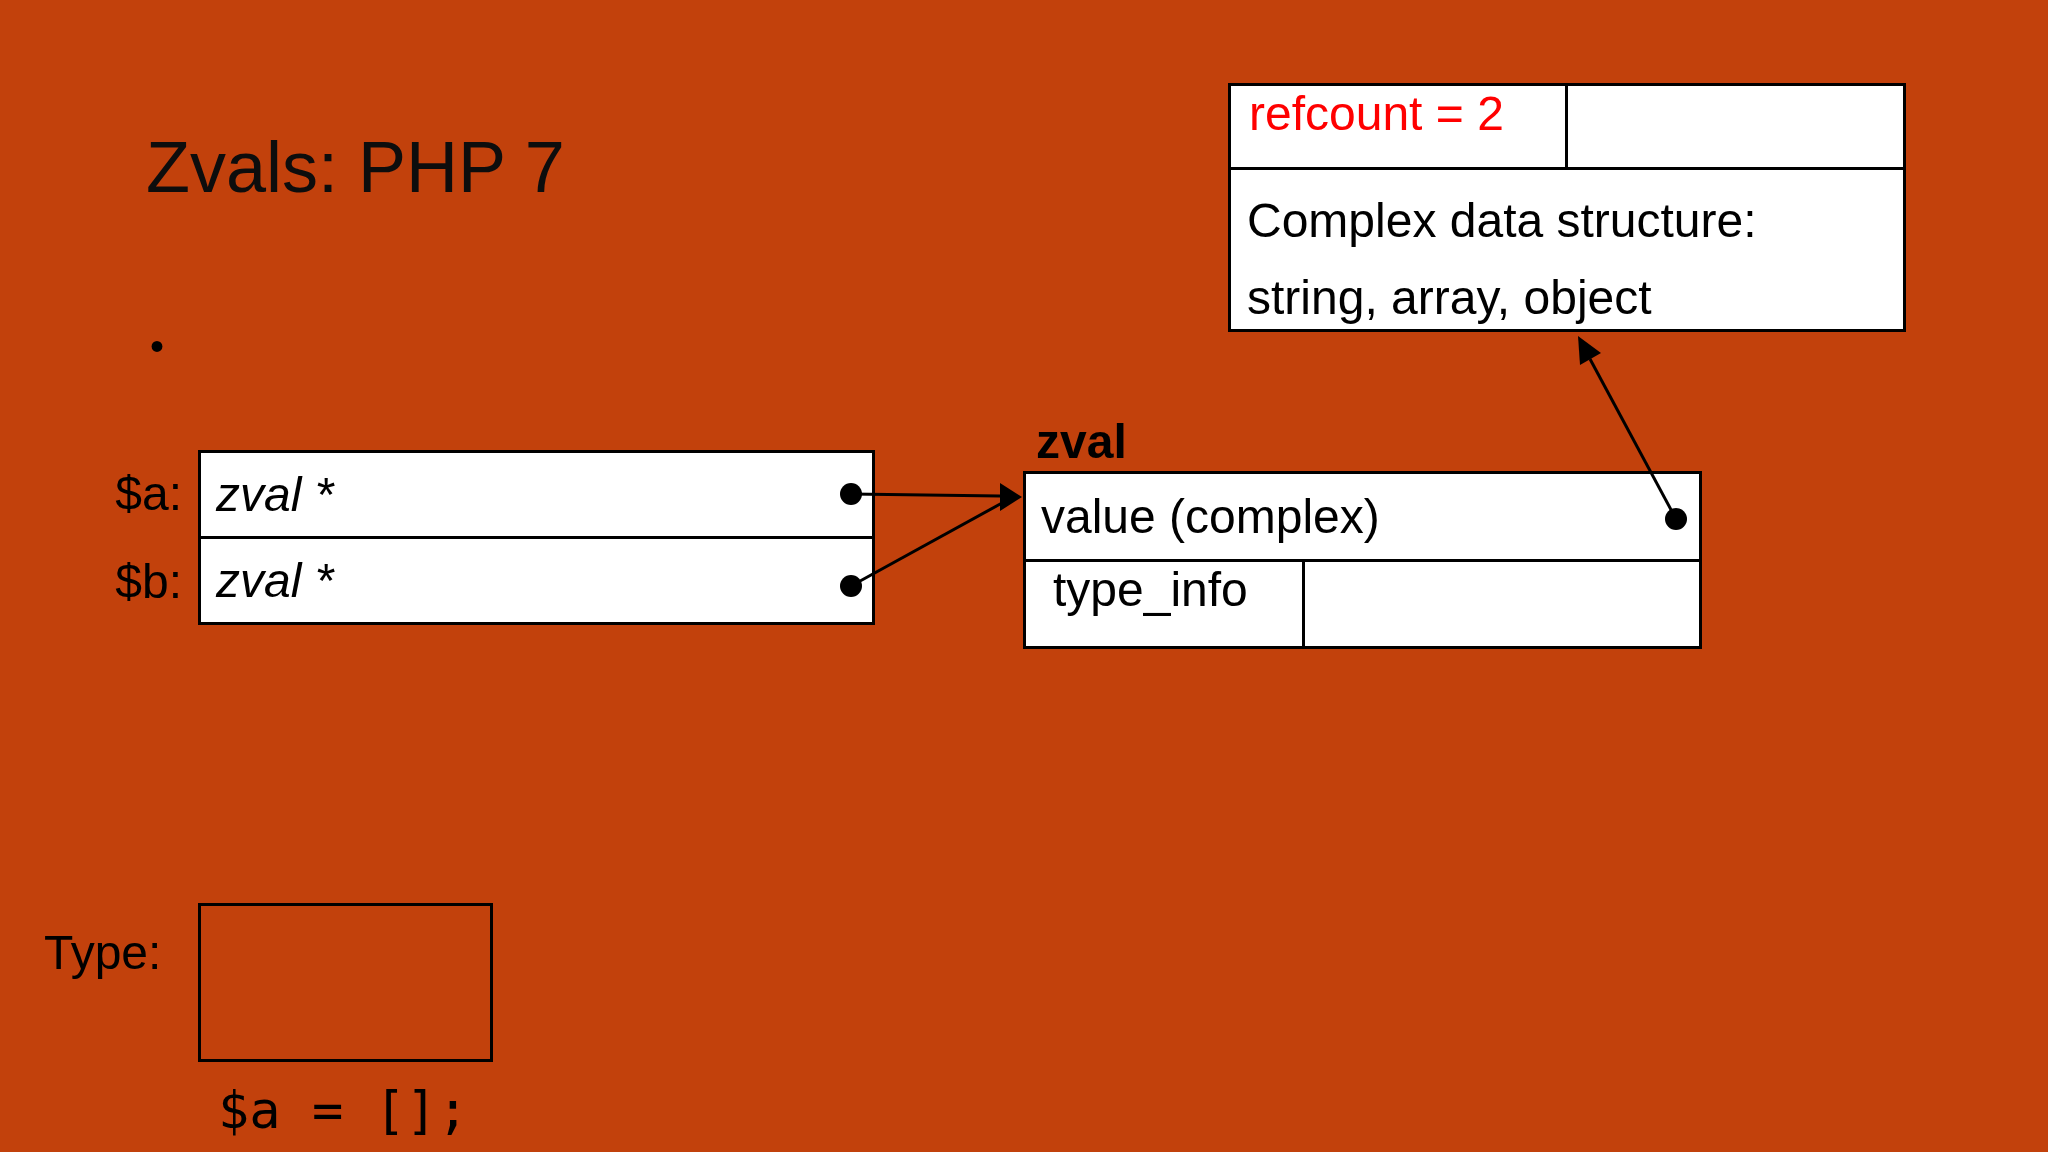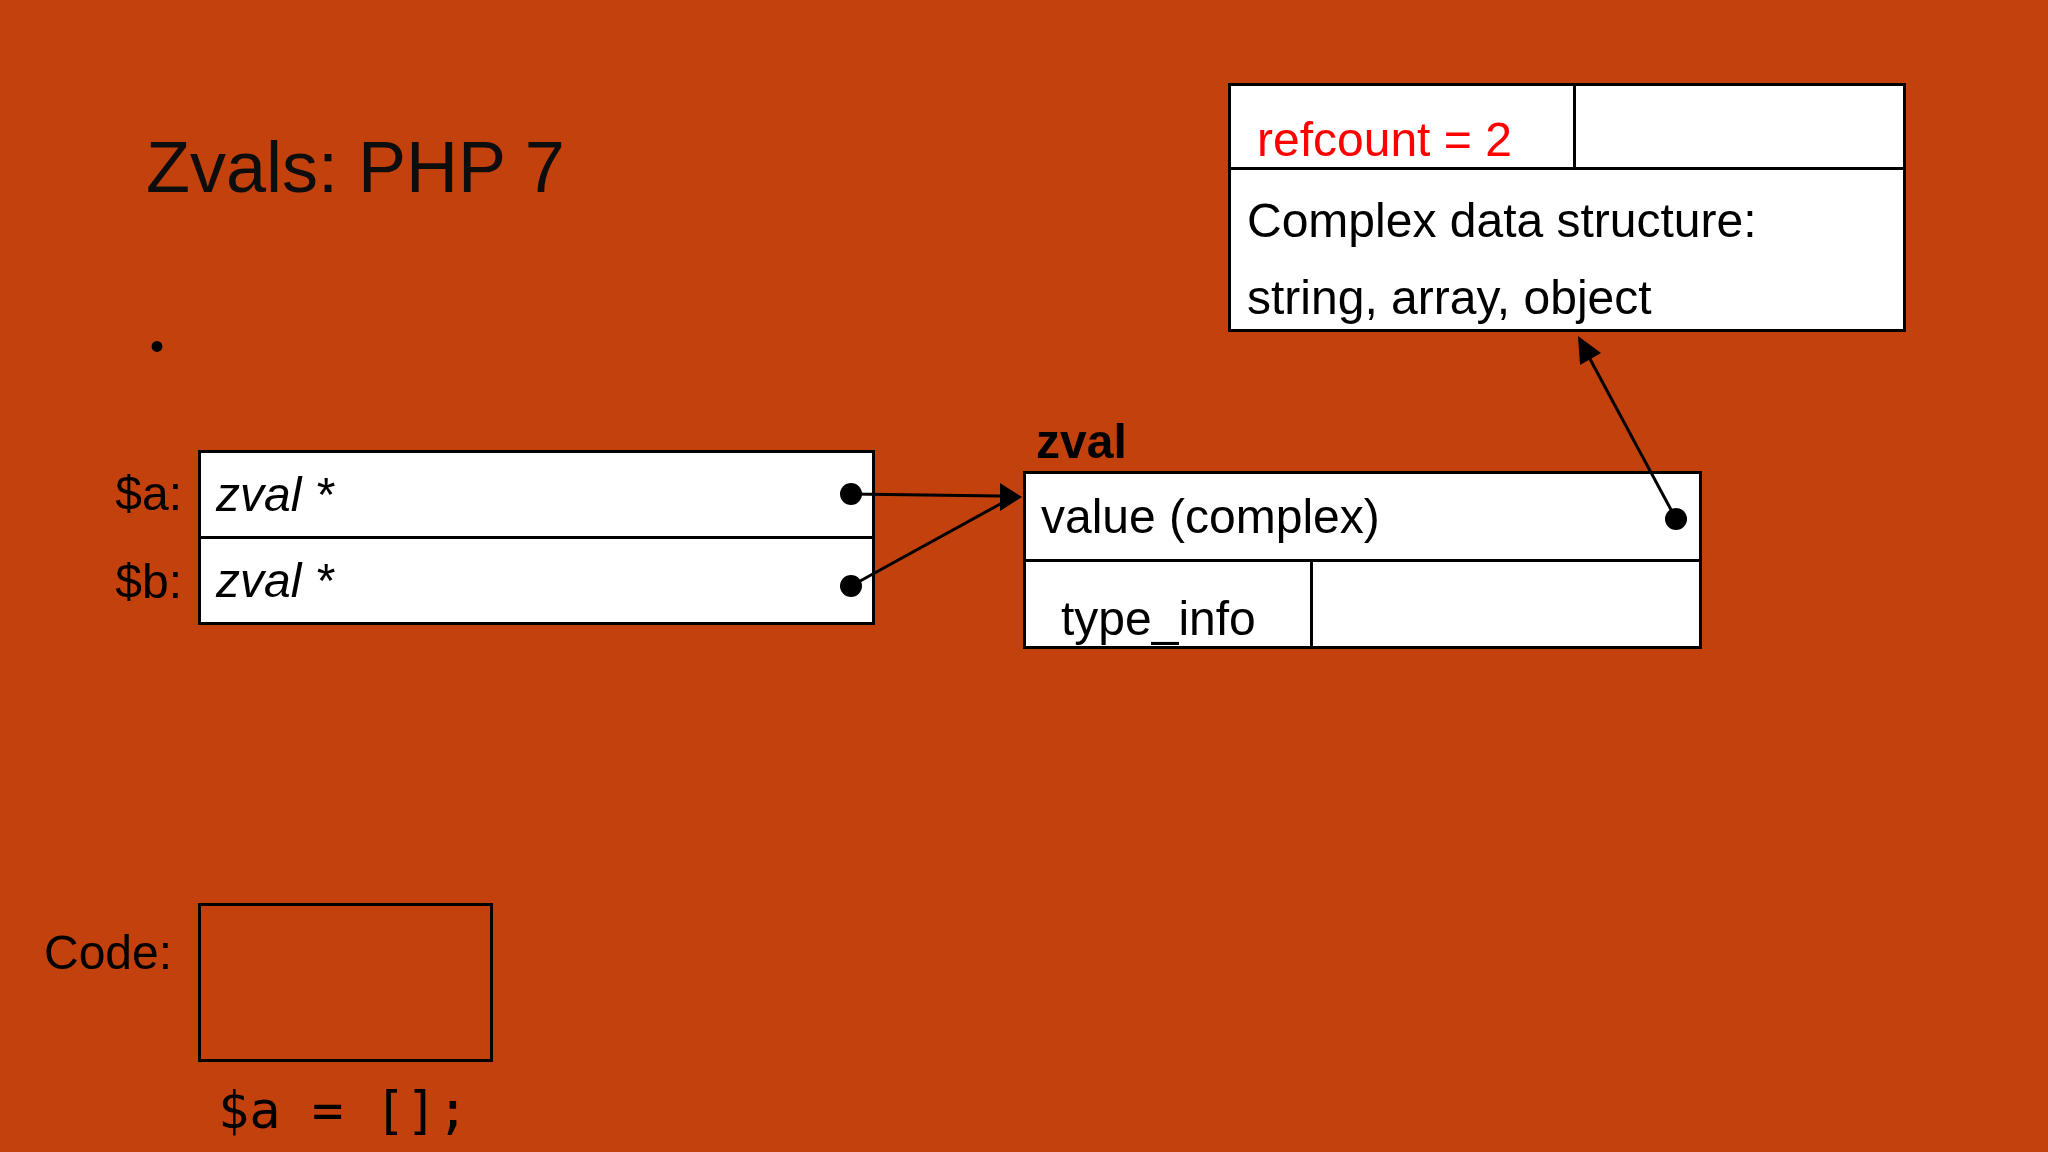--- a/index.html
+++ b/index.html
@@ -55,23 +55,22 @@
     white-space: nowrap;
   }
   .pad { padding-left: 15px; }
   .divider-bottom { border-bottom: 3px solid #000000; }
   .cell-split { padding-left: 12px; }
   .cell-left {
     height: 100%;
     box-sizing: border-box;
     border-right: 3px solid #000000;
     display: flex;
-    align-items: flex-end;
+    align-items: flex-start;
     padding-left: 15px;
-    margin-left: 8px;
   }
   .cell-right { flex: 1; }
 
   
   .vars-box { left: 198px; top: 450px; width: 677px; height: 175px; font-style: italic; }
 
   .var-label {
     width: 142px;
     display: flex;
     align-items: center;
@@ -163,21 +162,21 @@
         <span class="refcount-text">refcount = 2</span>
       </div>
       <div class="cell-right"></div>
     </div>
     <div class="heap-desc">
       <div>Complex data structure:</div>
       <div>string, array, object</div>
     </div>
   </div>
 
-  <div class="abs code-label">Code:</div>
+  <div class="abs code-label">Type:</div>
   <div class="abs code-box">
     <div>$a = [];</div>
     
   </div>
 
   <svg class="overlay" viewBox="0 0 2048 1152">
 
     <circle cx="851" cy="494" r="11" fill="#000000"></circle>
     <circle cx="851" cy="586" r="11" fill="#000000"></circle>
     <circle cx="1676" cy="519" r="11" fill="#000000"></circle>

